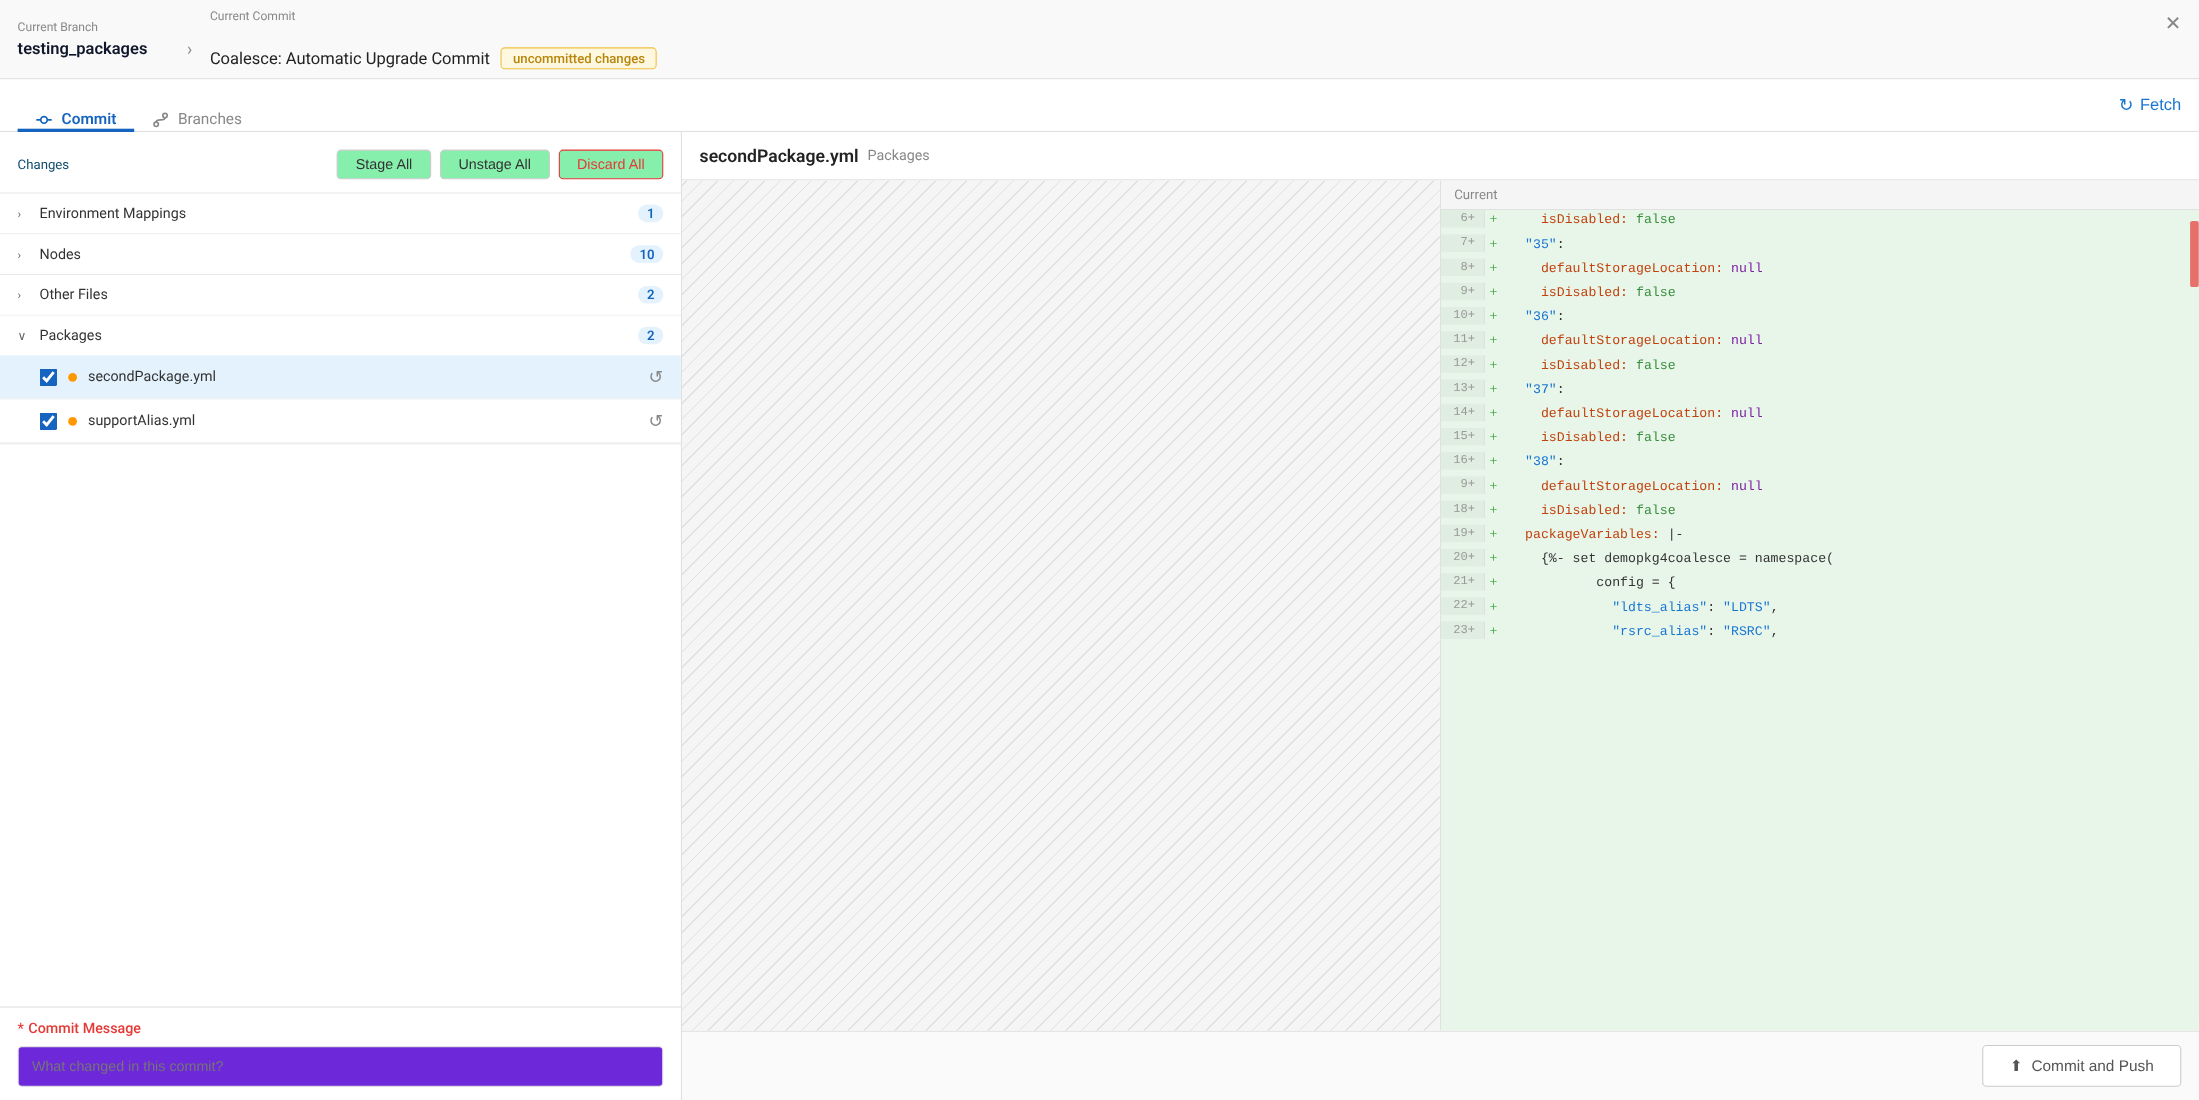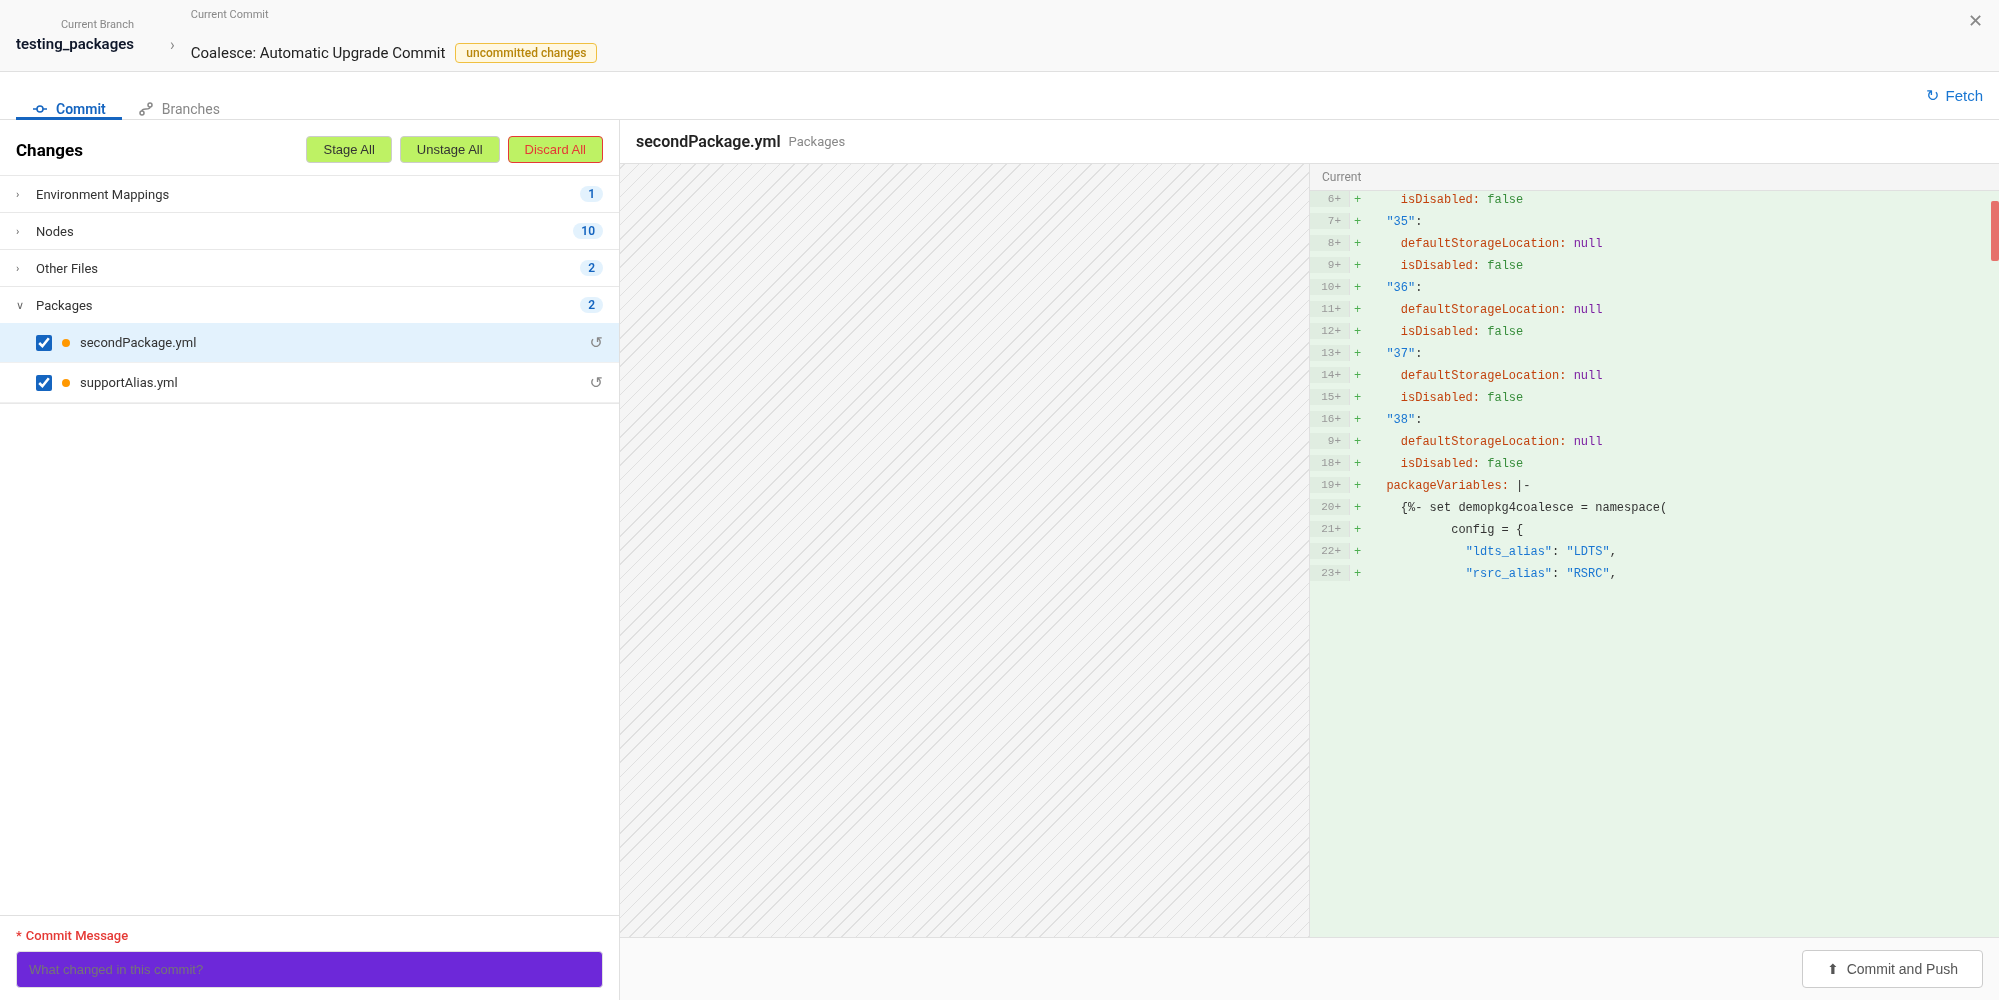--- a/index.html
+++ b/index.html
@@ -29,21 +29,20 @@
       background: #f9f9f9;
       border-bottom: 1px solid #e0e0e0;
       min-height: 70px;
       position: relative;
     }
 
     .header-branch-section {
       display: flex;
       flex-direction: column;
       margin-right: 20px;
-      align-items: flex-end;
     }
 
     .header-label {
       font-size: 11px;
       color: #888;
       margin-bottom: 4px;
     }
 
     .header-branch-name {
       font-size: 15px;
@@ -169,34 +168,34 @@
     }
 
     .changes-header {
       display: flex;
       align-items: center;
       justify-content: space-between;
       padding: 16px 16px 12px 16px;
     }
 
     .changes-title {
-      font-size: 17px;
-      font-weight: 700;
-      color: #000000;
+      font-size: 12px;
+      font-weight: 400;
+      color: #0c4a6e;
     }
 
     .changes-actions {
       display: flex;
       gap: 8px;
     }
 
     .action-btn {
       padding: 5px 16px;
       border: 1px solid #ccc;
-      background: #bef264;
+      background: #86efac;
       border-radius: 4px;
       font-size: 13px;
       cursor: pointer;
       color: #333;
     }
 
     .action-btn.discard {
       color: #e53935;
       border-color: #e53935;
     }

